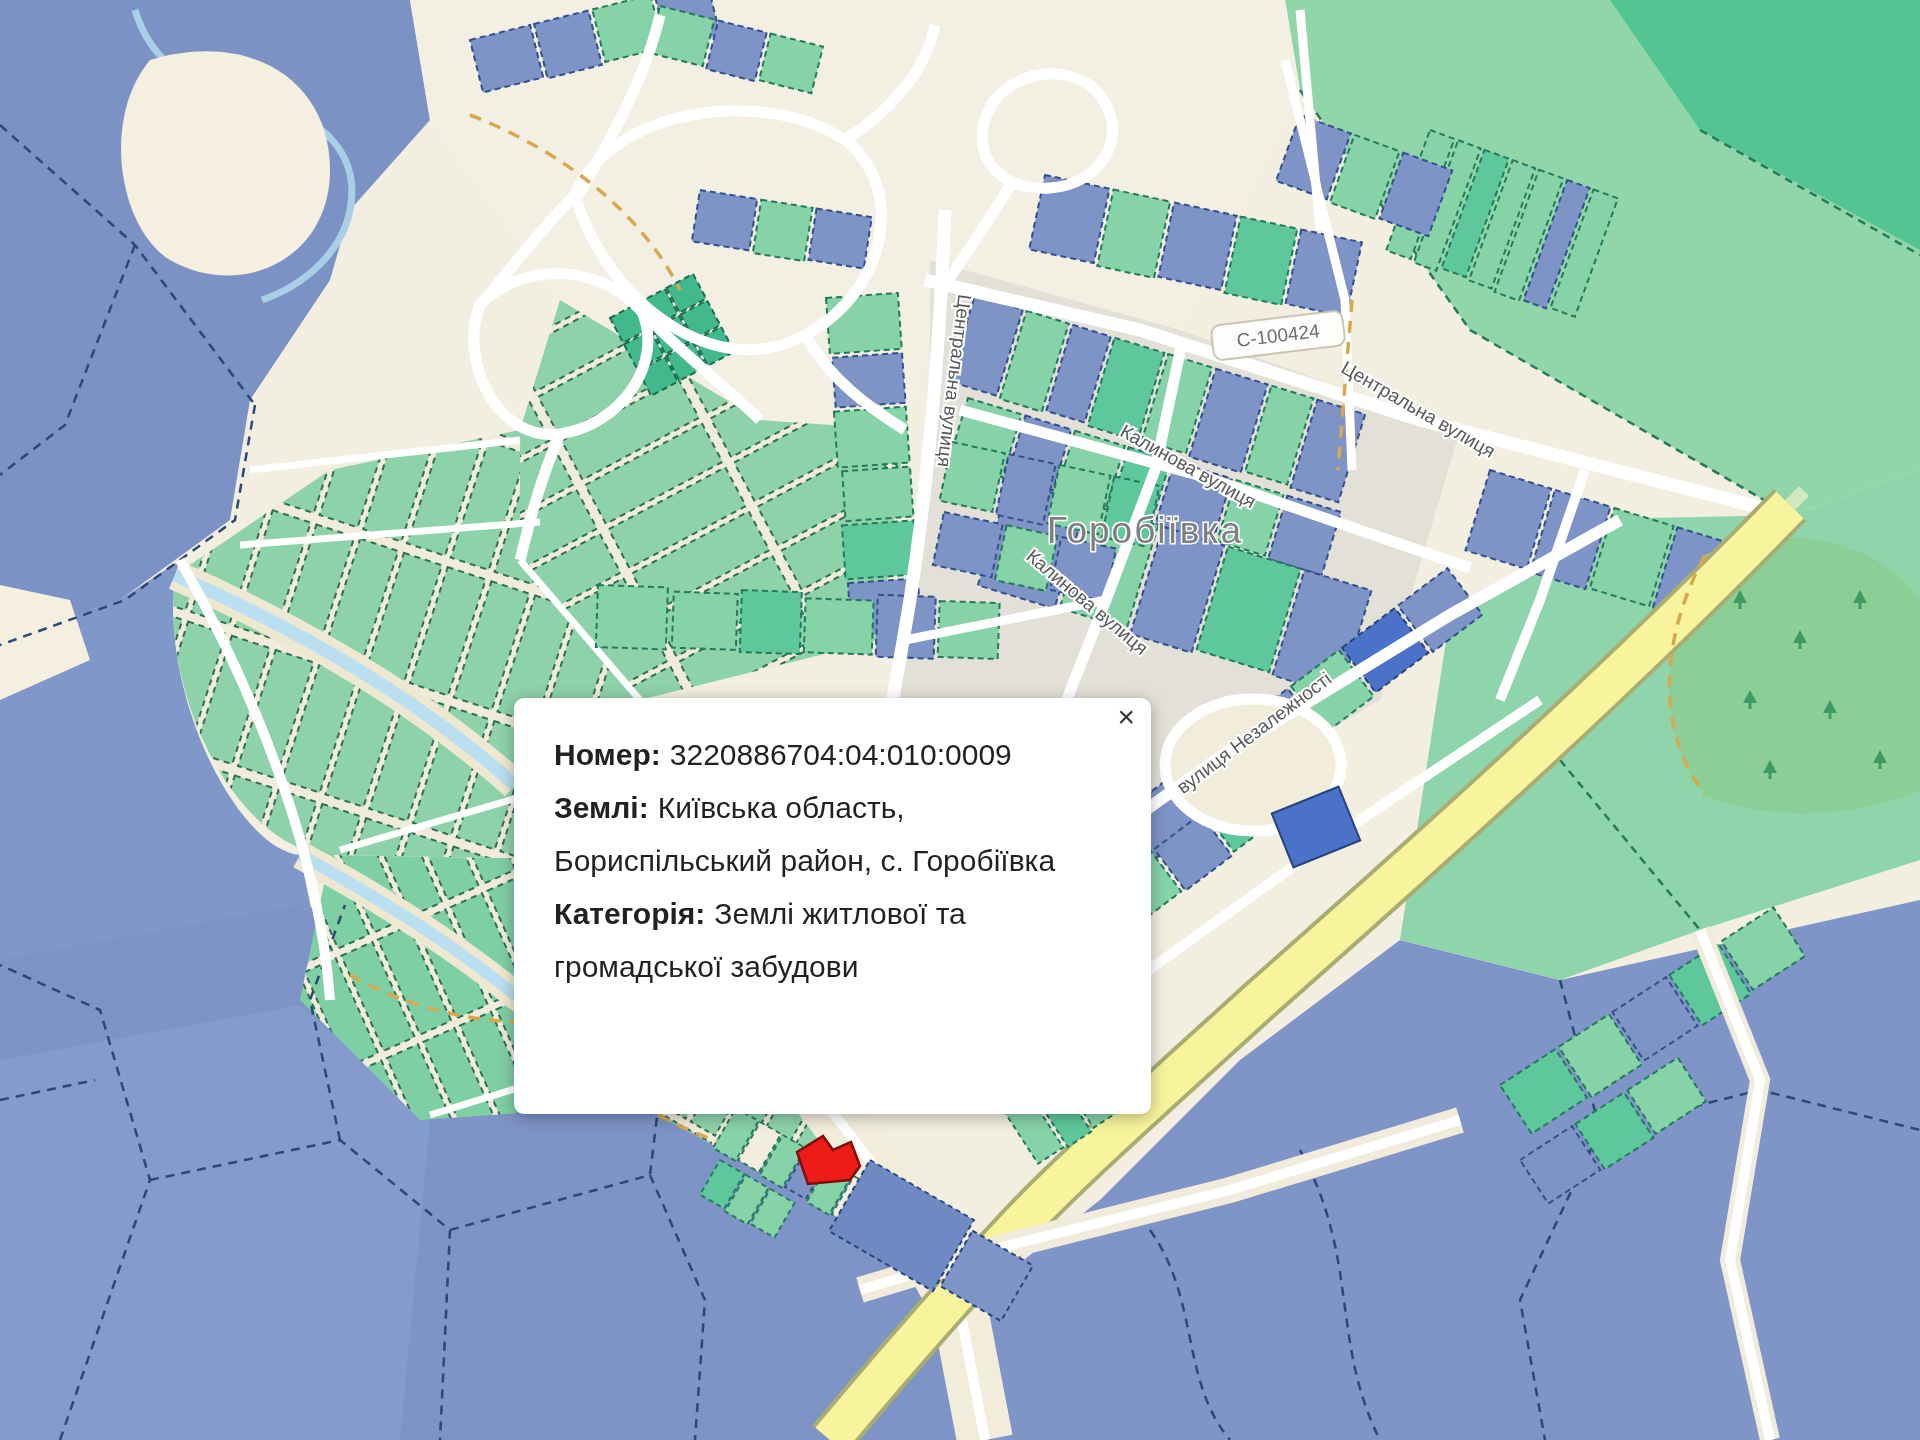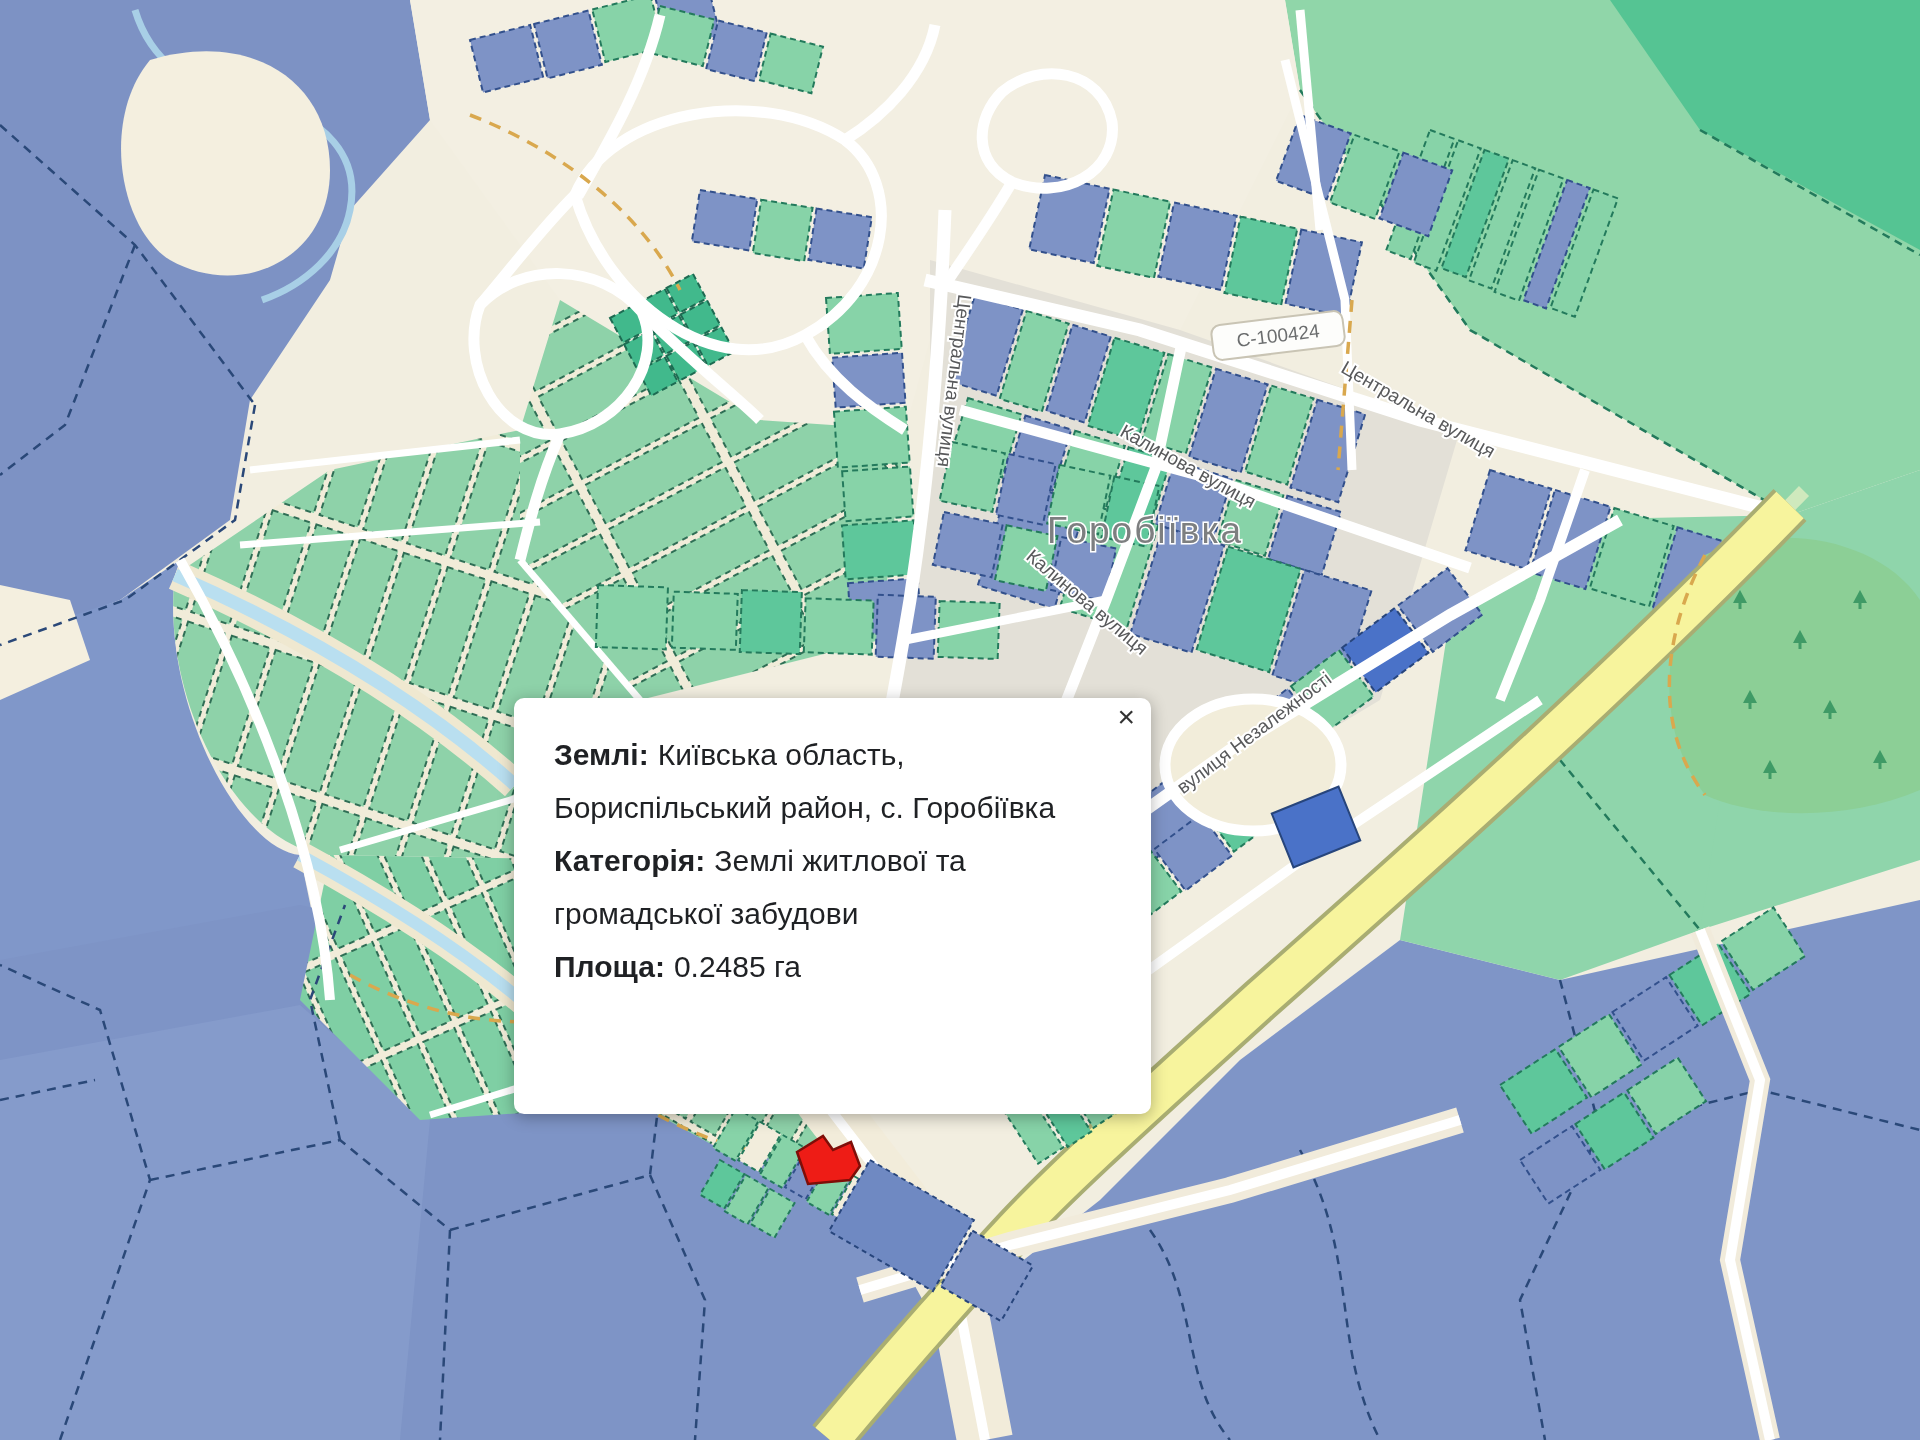--- a/index.html
+++ b/index.html
@@ -386,23 +386,23 @@
     <text class="street" x="1185" y="472" text-anchor="middle" transform="rotate(29 1185 472)">Калинова вулиця</text>
     <text class="street" x="1083" y="607" text-anchor="middle" transform="rotate(40 1083 607)">Калинова вулиця</text>
     <text class="street" x="1258" y="738" text-anchor="middle" transform="rotate(-37 1258 738)">вулиця Незалежності</text>
     <text class="place" x="1145" y="543" text-anchor="middle">Горобіївка</text>
   </g>
 </svg>
 
 <div class="popup">
   <button class="close">×</button>
   <div class="row">
+    <span class="lbl">Номер:</span><span>3220886704:04:010:0009</span>
+  </div>
+  <div class="row">
     <span class="lbl">Землі:</span><span>Київська область, Бориспільський район, с. Горобіївка</span>
   </div>
   <div class="row">
     <span class="lbl">Категорія:</span><span>Землі житлової та громадської забудови</span>
   </div>
-  <div class="row">
-    <span class="lbl">Площа:</span><span>0.2485 га</span>
-  </div>
 </div>
 
 </div>
 
 </body></html>

